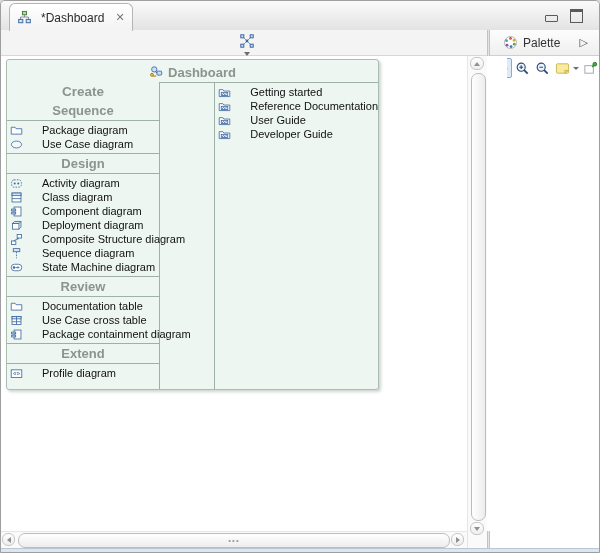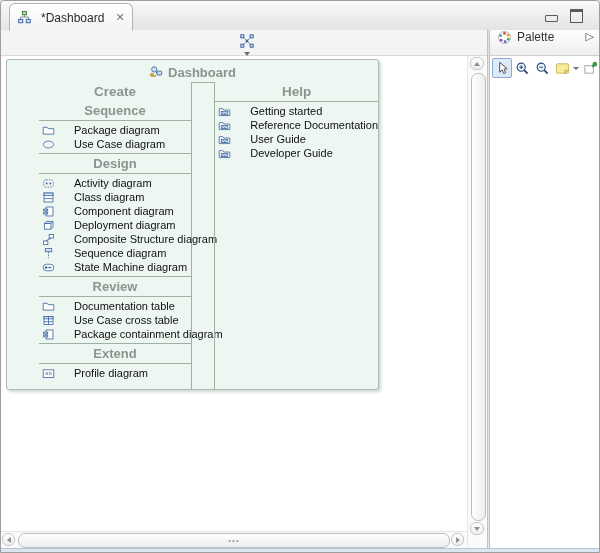--- a/index.html
+++ b/index.html
@@ -28,34 +28,34 @@
       border-top:4px solid #6e6e6e;margin:0 3px;flex:0 0 auto;}
   .sep{width:1px;height:18px;background:#d0d0d0;border-right:1px solid #fbfbfb;margin:0 4px;flex:0 0 auto;}
   .zoom-combo{display:flex;align-items:stretch;height:20px;border:1px solid #9aa0a8;border-radius:3px;
               background:#fff;margin:0 4px;flex:0 0 auto;overflow:hidden;}
   .zoom-value{padding:0 6px;font-size:11px;line-height:19px;width:32px;color:#222;}
   .zoom-btn{width:19px;border-left:1px solid #c5c5c5;background:linear-gradient(#fcfcfc,#e6e6e6);
             display:flex;align-items:center;justify-content:center;}
   
   .palette-header{position:absolute;left:489px;top:29px;width:111px;height:26px;box-sizing:border-box;
                   background:linear-gradient(#fdfdfd,#efefef);border-bottom:1px solid #cfcfcf;
-                  display:flex;align-items:flex-start;gap:5px;padding:0 7px;}
+                  display:flex;align-items:center;gap:5px;padding:0 13px;}
   .palette-title{font-size:12px;color:#333;}
   .palette-collapse{margin-left:auto;font-size:11px;color:#444;}
   .palette-body{position:absolute;left:489px;top:55px;width:111px;height:492px;background:#ffffff;}
   .palette-tools{display:flex;align-items:center;padding:2px 0 0 2px;}
   .ptool{width:20px;height:20px;display:flex;align-items:center;justify-content:center;flex:0 0 auto;}
   .ptool svg{width:15px;height:15px;}
   .ptool.selected{border:1px solid #89aacc;background:#ddebf8;border-radius:2px;box-sizing:border-box;}
   .pdd{width:0;height:0;border-left:3px solid transparent;border-right:3px solid transparent;
        border-top:3.5px solid #6e6e6e;margin:0 1px;}
   .sash{position:absolute;left:486px;top:29px;width:3px;height:518px;background:#e4e4e4;
         border-left:1px solid #c2c2c2;border-right:1px solid #c2c2c2;box-sizing:border-box;}
   
-  .canvas{position:absolute;left:0;top:55px;width:466px;height:475px;background:#fff;}
+  .canvas{position:absolute;left:0;top:55px;width:466px;height:475px;background:#fff;padding-left:40px;}
   .vscroll{position:absolute;left:466px;top:55px;width:20px;height:492px;background:#fafafa;border-left:1px solid #e6e6e6;box-sizing:border-box;}
   .vthumb{position:absolute;left:3px;top:17px;width:13px;height:446px;background:linear-gradient(90deg,#ffffff,#ededed);
           border:1px solid #bdbdbd;border-radius:7px;}
   .sbtn{position:absolute;width:14px;height:13px;background:linear-gradient(#ffffff,#eeeeee);
         border:1px solid #c6c6c6;border-radius:6px;display:flex;align-items:center;justify-content:center;box-sizing:border-box;}
   .arr-up{width:0;height:0;border-left:3px solid transparent;border-right:3px solid transparent;border-bottom:4px solid #909090;}
   .arr-dn{width:0;height:0;border-left:3px solid transparent;border-right:3px solid transparent;border-top:4px solid #909090;}
   .arr-lf{width:0;height:0;border-top:3px solid transparent;border-bottom:3px solid transparent;border-right:4px solid #909090;}
   .arr-rt{width:0;height:0;border-top:3px solid transparent;border-bottom:3px solid transparent;border-left:4px solid #909090;}
   .hscroll{position:absolute;left:0;top:530px;width:466px;height:17px;background:#fafafa;border-top:1px solid #e6e6e6;box-sizing:border-box;}
@@ -63,21 +63,21 @@
           border:1px solid #bdbdbd;border-radius:7px;display:flex;align-items:center;justify-content:center;}
   .grip{font-size:8px;color:#9a9a9a;letter-spacing:1px;line-height:6px;}
   .bottom-strip{position:absolute;left:0;top:547px;width:600px;height:6px;background:var(--bottom-strip);
                 border-top:1px solid #b8c6d6;box-sizing:border-box;}
   
   .dash{position:absolute;left:5px;top:3px;width:373px;height:331px;background:var(--panel-bg);
         border:1px solid var(--panel-border);border-radius:3px;box-shadow:2px 2px 3px rgba(120,135,128,.35);
         box-sizing:border-box;}
   .dash-title{height:20px;display:flex;align-items:center;justify-content:center;gap:5px;padding-top:2px;}
   .dash-title span{font-size:13px;font-weight:bold;color:var(--header-text);}
-  .dash-cols{position:absolute;left:0;top:22px;right:0;bottom:0;display:flex;margin-left:32px;}
+  .dash-cols{position:absolute;left:0;top:22px;right:0;bottom:0;display:flex;}
   .col{box-sizing:border-box;}
   .col-create{width:153px;border-right:1px solid var(--panel-line);}
   .col-navigate{width:85px;border-right:1px solid var(--panel-line);}
   .col-help{flex:1;}
   .colheader{height:19px;line-height:19px;text-align:center;font-size:13.5px;font-weight:bold;color:var(--header-text);}
   .subheader{height:19px;line-height:19px;text-align:center;font-size:13px;font-weight:bold;color:var(--header-text);}
   .hline{border-top:1px solid var(--panel-line);height:0;}
   .grp{padding:2px 0;}
   .item{height:14px;display:flex;align-items:center;gap:19px;padding-left:3px;cursor:pointer;}
   .item svg{width:13px;height:13px;flex:0 0 auto;}
@@ -489,21 +489,20 @@
               <span>Profile diagram</span>
             </div>
           </div>
         </div>
 
         <div class="col col-navigate">
           <div class="hline"></div>
         </div>
 
         <div class="col col-help">
-          <div class="colheader">Help</div>
           <div class="hline"></div>
           <div class="grp">
             <div class="item">
               <svg>
                   <use href="#sym-helpdoc"></use>
                 </svg>
               <span>Getting started</span>
             </div>
             <div class="item">
               <svg>

